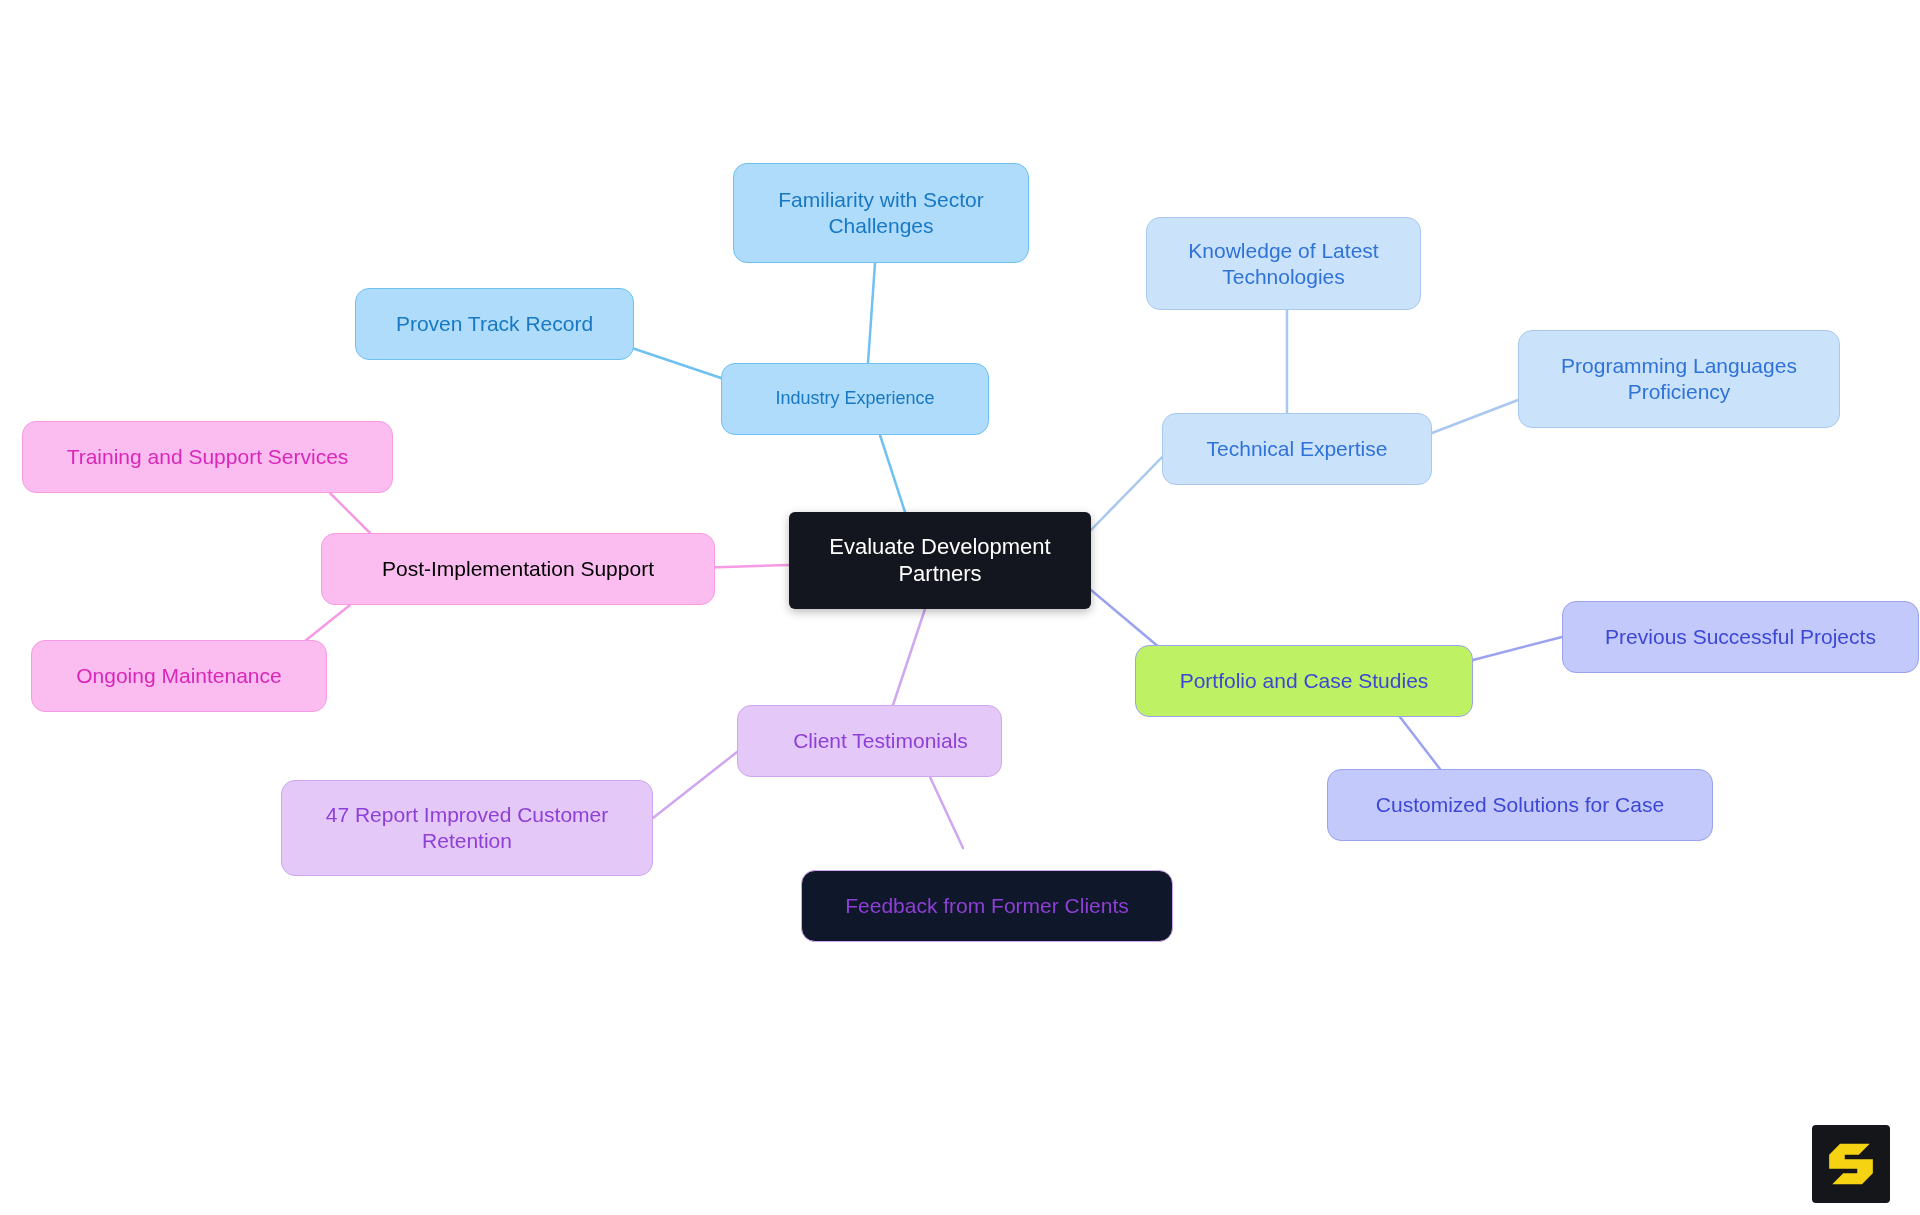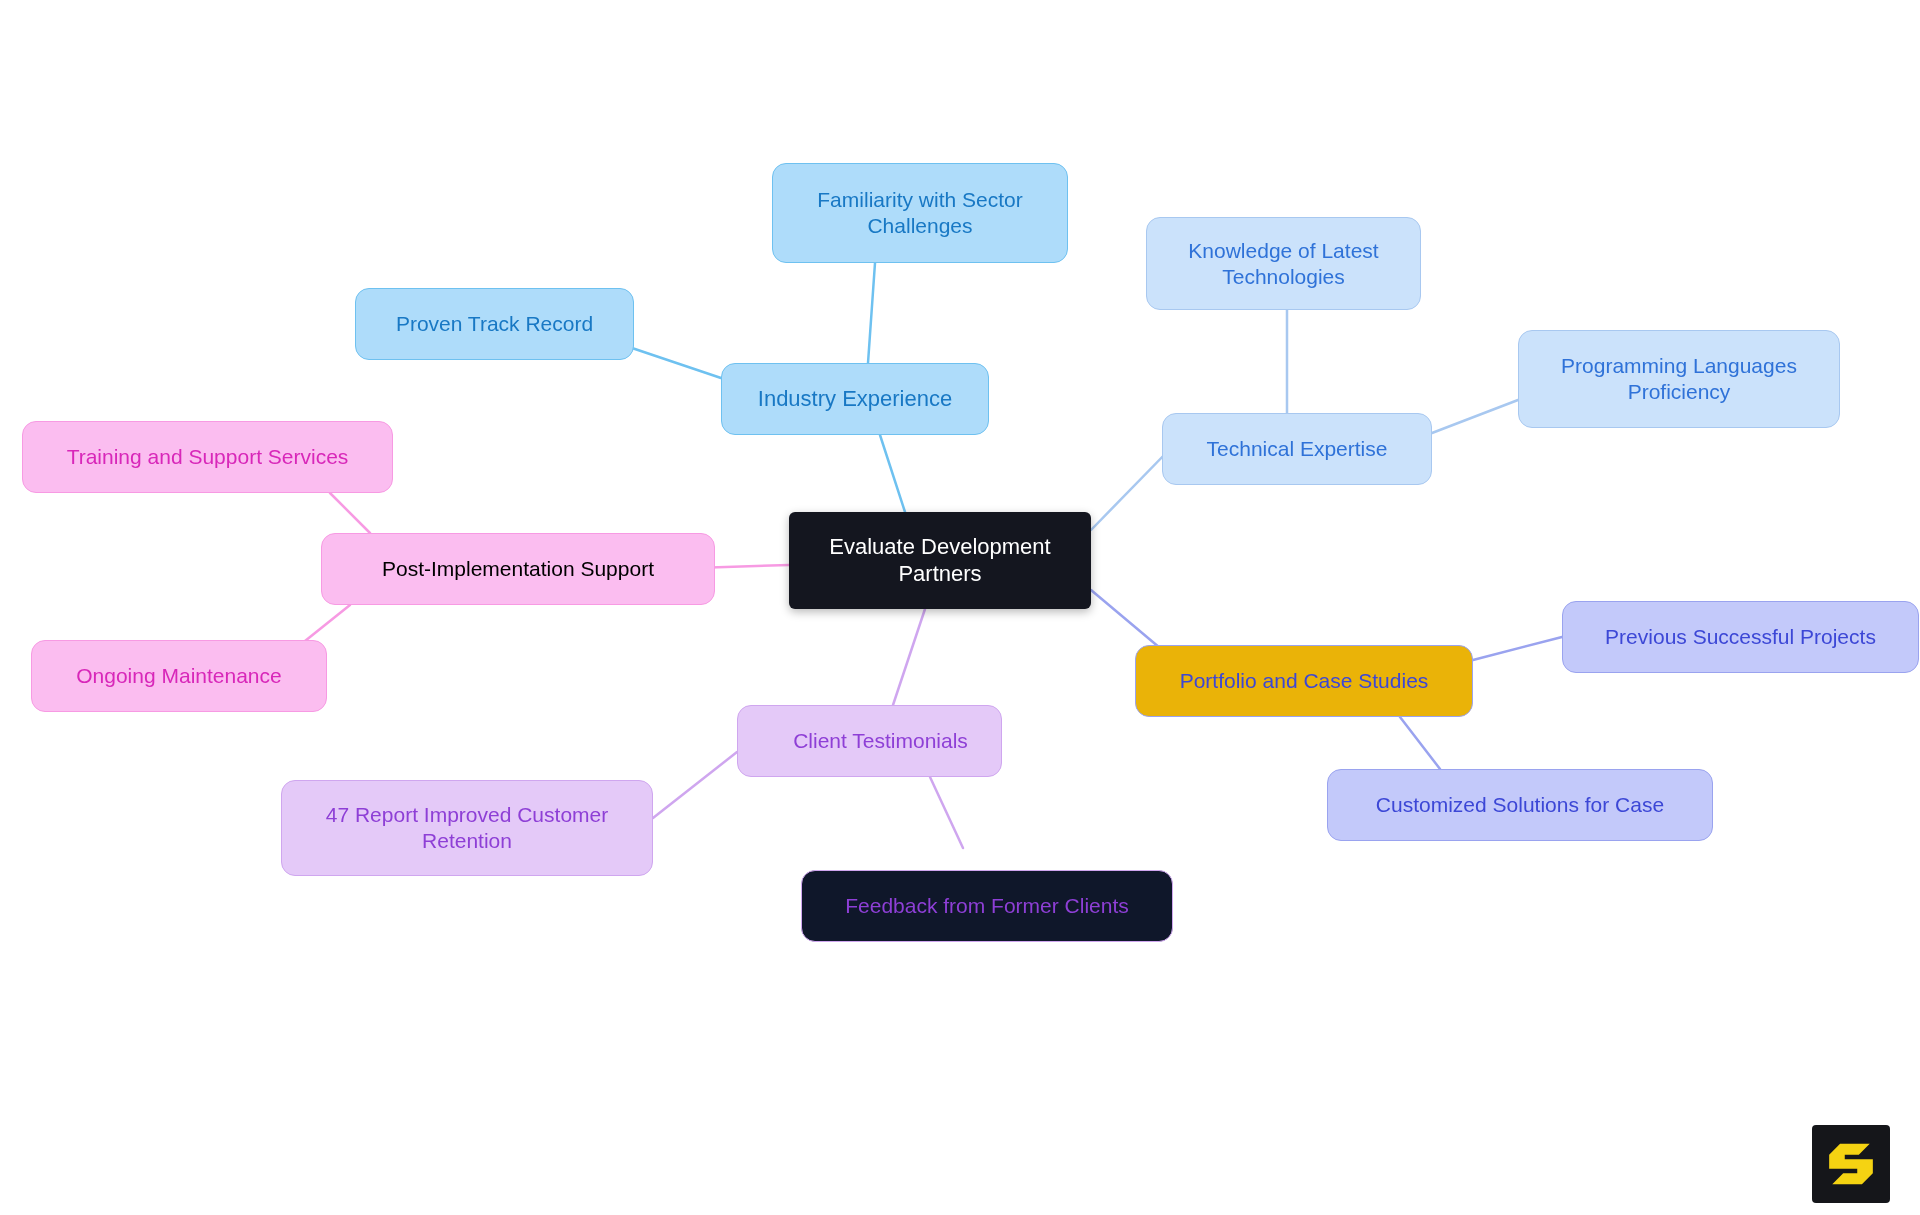--- a/index.html
+++ b/index.html
@@ -74,30 +74,30 @@
       <line x1="737" y1="752" x2="653" y2="818" stroke="#cfa6ef" stroke-width="2.5" stroke-linecap="round"></line>
       <line x1="930" y1="777" x2="963" y2="848" stroke="#cfa6ef" stroke-width="2.5" stroke-linecap="round"></line>
       <line x1="789" y1="565" x2="695" y2="568" stroke="#f79ae3" stroke-width="2.5" stroke-linecap="round"></line>
       <line x1="370" y1="533" x2="330" y2="493" stroke="#f79ae3" stroke-width="2.5" stroke-linecap="round"></line>
       <line x1="350" y1="605" x2="300" y2="645" stroke="#f79ae3" stroke-width="2.5" stroke-linecap="round"></line>
     </svg>
 
   <div id="nodes">
       <div class="node root" style="left: 789px; top: 512px; width: 302px; height: 97px; background: rgb(20, 22, 31); color: rgb(255, 255, 255); border-color: rgb(20, 22, 31); font-size: 22px;">Evaluate Development
 Partners</div>
-      <div class="node" style="left: 721px; top: 363px; width: 268px; height: 72px; background: rgb(174, 220, 250); color: rgb(24, 120, 196); border-color: rgb(110, 193, 240); font-size: 22px;">Industry Experience</div>
-      <div class="node" style="left: 733px; top: 163px; width: 296px; height: 100px; background: rgb(174, 220, 250); color: rgb(24, 120, 196); border-color: rgb(110, 193, 240); font-size: 21px; margin-left: 39px;">Familiarity with Sector
+      <div class="node" style="left: 721px; top: 363px; width: 268px; height: 72px; background: rgb(174, 220, 250); color: rgb(24, 120, 196); border-color: rgb(110, 193, 240); font-size: 18px;">Industry Experience</div>
+      <div class="node" style="left: 733px; top: 163px; width: 296px; height: 100px; background: rgb(174, 220, 250); color: rgb(24, 120, 196); border-color: rgb(110, 193, 240); font-size: 21px;">Familiarity with Sector
 Challenges</div>
       <div class="node" style="left: 355px; top: 288px; width: 279px; height: 72px; background: rgb(174, 220, 250); color: rgb(24, 120, 196); border-color: rgb(110, 193, 240); font-size: 21px;">Proven Track Record</div>
       <div class="node" style="left: 1162px; top: 413px; width: 270px; height: 72px; background: rgb(203, 226, 251); color: rgb(47, 114, 216); border-color: rgb(168, 200, 240); font-size: 21px;">Technical Expertise</div>
       <div class="node" style="left: 1146px; top: 217px; width: 275px; height: 93px; background: rgb(203, 226, 251); color: rgb(47, 114, 216); border-color: rgb(168, 200, 240); font-size: 21px;">Knowledge of Latest
 Technologies</div>
       <div class="node" style="left: 1518px; top: 330px; width: 322px; height: 98px; background: rgb(203, 226, 251); color: rgb(47, 114, 216); border-color: rgb(168, 200, 240); font-size: 21px;">Programming Languages
 Proficiency</div>
-      <div class="node" style="left: 1135px; top: 645px; width: 338px; height: 72px; background: #eab308; color: rgb(60, 71, 214); border-color: rgb(154, 163, 239); font-size: 21px;">Portfolio and Case Studies</div>
+      <div class="node" style="left: 1135px; top: 645px; width: 338px; height: 72px; background: #bef264; color: rgb(60, 71, 214); border-color: rgb(154, 163, 239); font-size: 21px;">Portfolio and Case Studies</div>
       <div class="node" style="left: 1562px; top: 601px; width: 357px; height: 72px; background: rgb(195, 201, 250); color: rgb(60, 71, 214); border-color: rgb(154, 163, 239); font-size: 21px;">Previous Successful Projects</div>
       <div class="node" style="left: 1327px; top: 769px; width: 386px; height: 72px; background: rgb(195, 201, 250); color: rgb(60, 71, 214); border-color: rgb(154, 163, 239); font-size: 21px;">Customized Solutions for Case</div>
       <div class="node" style="left: 737px; top: 705px; width: 265px; height: 72px; background: rgb(228, 201, 248); color: rgb(142, 63, 214); border-color: rgb(207, 166, 239); font-size: 21px; padding-left: 36px;">Client Testimonials</div>
       <div class="node" style="left: 281px; top: 780px; width: 372px; height: 96px; background: rgb(228, 201, 248); color: rgb(142, 63, 214); border-color: rgb(207, 166, 239); font-size: 21px;">47 Report Improved Customer
 Retention</div>
       <div class="node" style="left: 801px; top: 848px; width: 372px; height: 72px; background: #0f172a; color: rgb(142, 63, 214); border-color: rgb(207, 166, 239); font-size: 21px; margin-top: 22px;">Feedback from Former Clients</div>
       <div class="node" style="left: 321px; top: 533px; width: 394px; height: 72px; background: rgb(251, 189, 240); border-color: rgb(247, 154, 227); font-size: 21px;">Post-Implementation Support</div>
       <div class="node" style="left: 22px; top: 421px; width: 371px; height: 72px; background: rgb(251, 189, 240); color: rgb(216, 39, 185); border-color: rgb(247, 154, 227); font-size: 21px;">Training and Support Services</div>
       <div class="node" style="left: 31px; top: 640px; width: 296px; height: 72px; background: rgb(251, 189, 240); color: rgb(216, 39, 185); border-color: rgb(247, 154, 227); font-size: 21px;">Ongoing Maintenance</div>
     </div>

